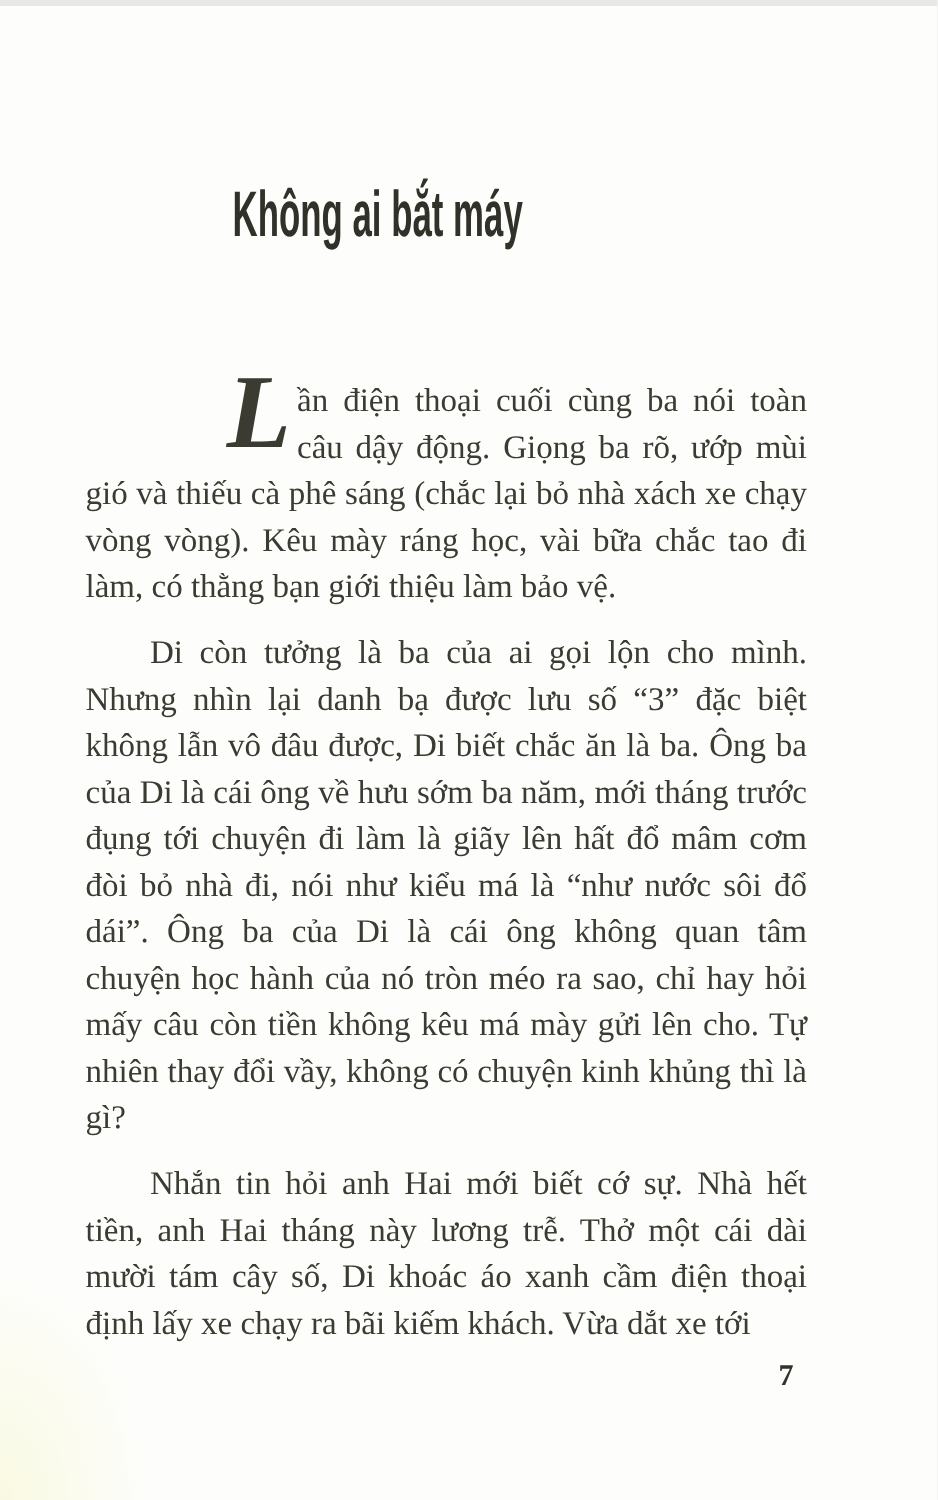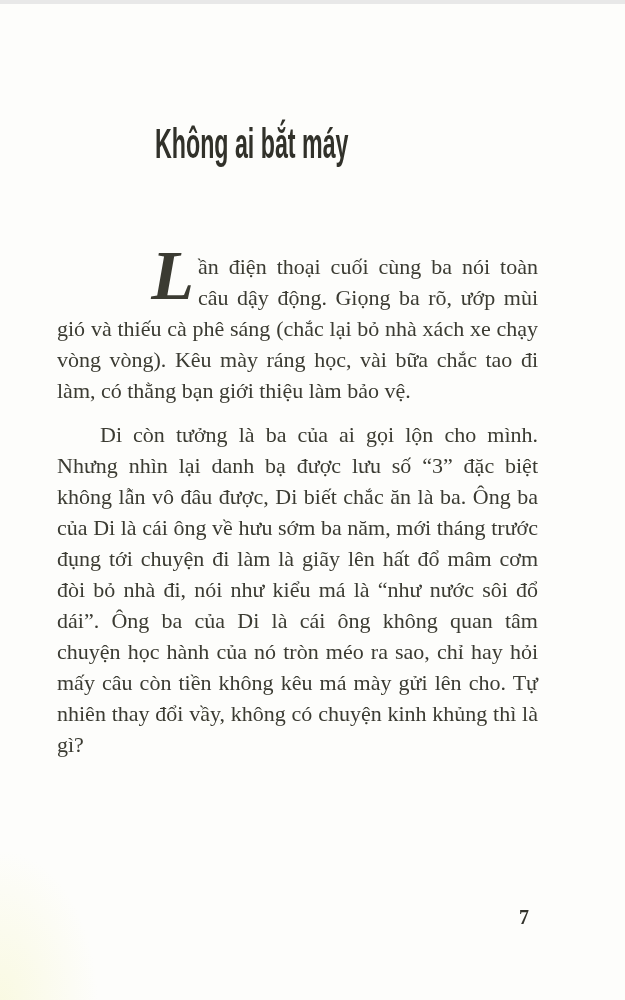--- a/index.html
+++ b/index.html
@@ -78,18 +78,19 @@
   <div class="body">
 
     <p class="para">
       <span class="dropcap-box">
           <span class="dropcap">L</span>
         </span><span>ần điện thoại cuối cùng ba nói toàn câu dậy động. Giọng ba rõ, ướp mùi gió và thiếu cà phê sáng (chắc lại bỏ nhà xách xe chạy vòng vòng). Kêu mày ráng học, vài bữa chắc tao đi làm, có thằng bạn giới thiệu làm bảo vệ.</span>
     </p>
 
     <p class="para indent"><span>Di còn tưởng là ba của ai gọi lộn cho mình. Nhưng nhìn lại danh bạ được lưu số “3” đặc biệt không lẫn vô đâu được, Di biết chắc ăn là ba. Ông ba của Di là cái ông về hưu sớm ba năm, mới tháng trước đụng tới chuyện đi làm là giãy lên hất đổ mâm cơm đòi bỏ nhà đi, nói như kiểu má là “như nước sôi đổ dái”. Ông ba của Di là cái ông không quan tâm chuyện học hành của nó tròn méo ra sao, chỉ hay hỏi mấy câu còn tiền không kêu má mày gửi lên cho. Tự nhiên thay đổi vầy, không có chuyện kinh khủng thì là gì?</span></p>
 
+    <p class="para indent"><span>Nhắn tin hỏi anh Hai mới biết cớ sự. Nhà hết tiền, anh Hai tháng này lương trễ. Thở một cái dài mười tám cây số, Di khoác áo xanh cầm điện thoại định lấy xe chạy ra bãi kiếm khách. Vừa dắt xe tới</span></p>
 
   </div>
 
   <div class="pagenum">7</div>
 
 </div>
 
 </body></html>

